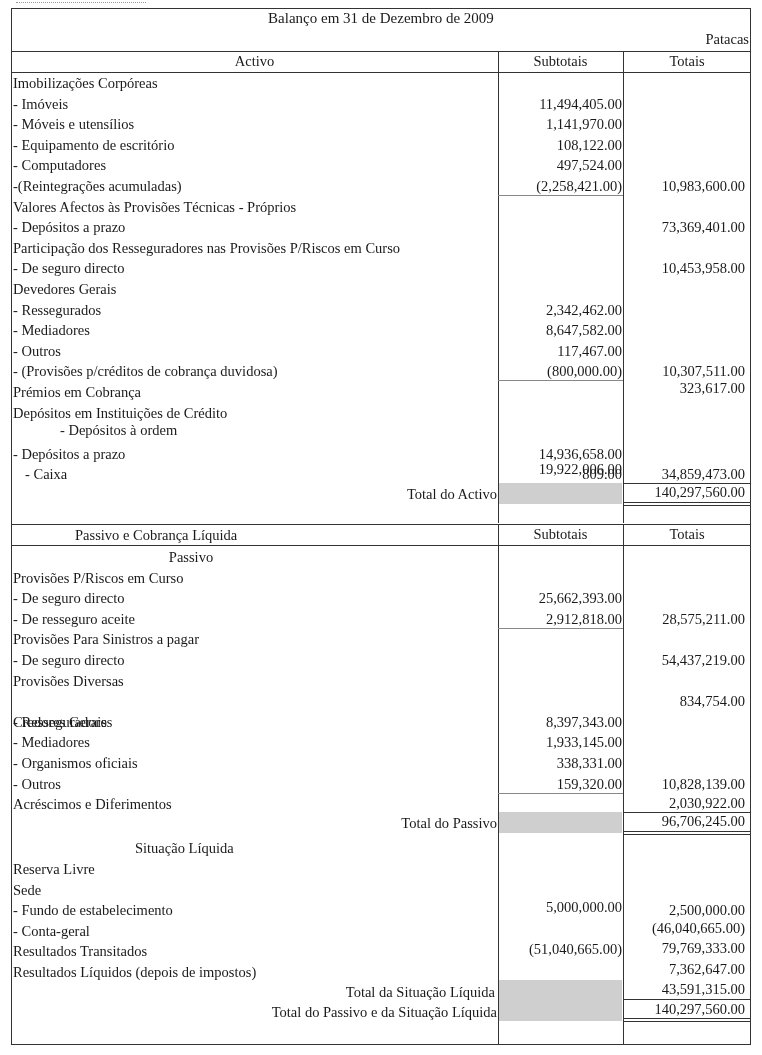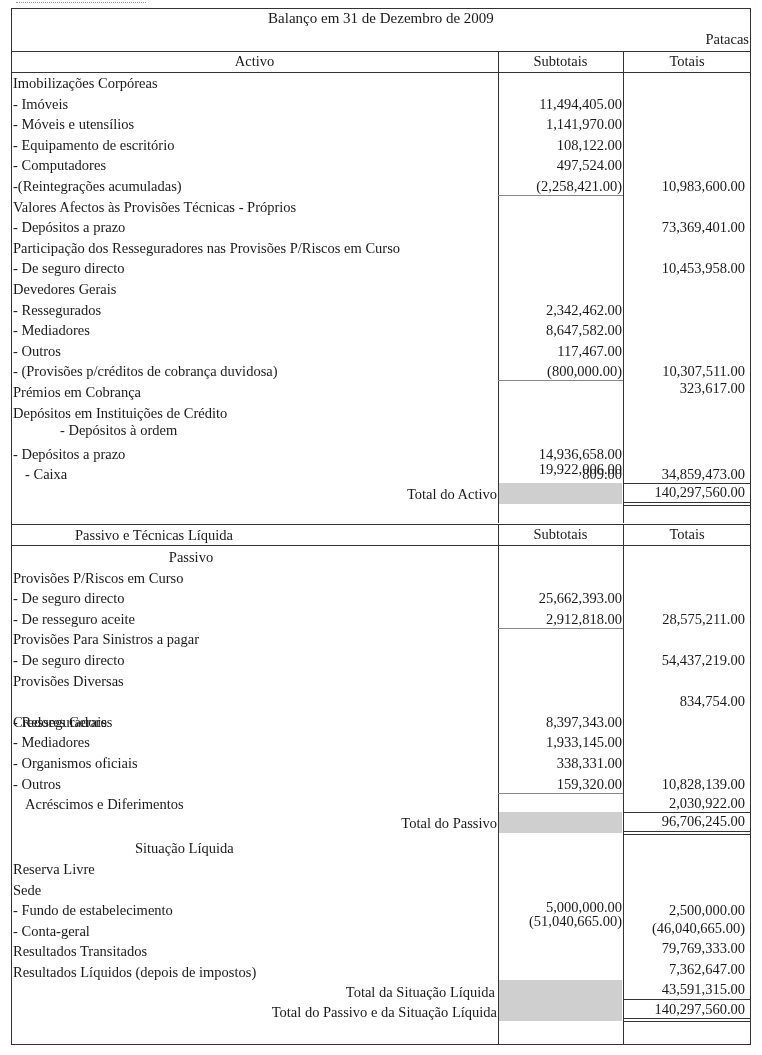--- a/index.html
+++ b/index.html
@@ -103,21 +103,21 @@
 </div>
 
 <div class="hline" style="left:623px;width:128px;top:483px;"></div>
 <div class="hatch" style="left:499px;top:483px;width:123px;height:21px;"></div>
 <div class="txt" style="right:265px;top:484px;">Total do Activo</div>
 <div class="txt tot" style="top:482px;">140,297,560.00</div>
 <div class="hline" style="left:623px;width:128px;top:502px;"></div>
 <div class="hline" style="left:623px;width:128px;top:505px;"></div>
 
 <div class="hline" style="left:11px;width:740px;top:524px;"></div>
-<div class="txt" style="left:75px;top:525px;">Passivo e Técnicas Líquida</div>
+<div class="txt" style="left:75px;top:525px;">Passivo e Cobrança Líquida</div>
 <div class="txt center" style="left:498px;width:125px;top:524px;">Subtotais</div>
 <div class="txt center" style="left:623px;width:128px;top:524px;">Totais</div>
 <div class="hline" style="left:11px;width:740px;top:545px;"></div>
 
 <div class="vline" style="left:498px;top:524px;height:521px;"></div>
 <div class="vline" style="left:623px;top:524px;height:521px;"></div>
 
 <div class="txt center" style="left:11px;width:360px;top:547px;">Passivo</div>
 
 <div>
@@ -148,21 +148,21 @@
   <div class="txt sub" style="top:732.4px;text-align:center;">1,933,145.00</div>
 
   <div class="txt ind" style="top:753px;"> - Organismos oficiais</div>
   <div class="txt sub" style="top:753px;">338,331.00</div>
 
   <div class="txt ind" style="top:773.6px;"> - Outros</div>
   <div class="txt sub" style="top:773.6px;">159,320.00</div>
   <div class="txt tot" style="top:773.6px;">10,828,139.00</div>
   <div class="hline light" style="left:498px;width:125px;top:793px;"></div>
 
-  <div class="txt lbl" style="top:794.2px;margin-left:12px;">Acréscimos e Diferimentos</div>
+  <div class="txt lbl" style="top:794.2px;">Acréscimos e Diferimentos</div>
   <div class="txt tot" style="top:793px;">2,030,922.00</div>
 </div>
 
 <div class="hline" style="left:623px;width:128px;top:812px;"></div>
 <div class="hatch" style="left:499px;top:812px;width:123px;height:21px;"></div>
 <div class="txt" style="right:265px;top:813px;">Total do Passivo</div>
 <div class="txt tot" style="top:811px;">96,706,245.00</div>
 <div class="hline" style="left:623px;width:128px;top:831px;"></div>
 <div class="hline" style="left:623px;width:128px;top:834px;"></div>
 
@@ -171,21 +171,21 @@
 <div>
   <div class="txt lbl" style="top:859px;">Reserva Livre</div>
   <div class="txt tot" style="top:856px;margin-top:44px;">2,500,000.00</div>
 
   <div class="txt lbl" style="top:879.6px;">Sede</div>
 
   <div class="txt ind" style="top:900.2px;"> - Fundo de estabelecimento</div>
   <div class="txt sub" style="top:897px;">5,000,000.00</div>
 
   <div class="txt ind" style="top:920.8px;"> - Conta-geral</div>
-  <div class="txt sub" style="top:911px;">(51,040,665.00)</div>
+  <div class="txt sub" style="top:939px;">(51,040,665.00)</div>
   <div class="txt tot" style="top:917.6px;">(46,040,665.00)</div>
 
   <div class="txt lbl" style="top:941.4px;">Resultados Transitados</div>
   <div class="txt tot" style="top:938.2px;">79,769,333.00</div>
 
   <div class="txt lbl" style="top:962px;">Resultados Líquidos (depois de impostos)</div>
   <div class="txt tot" style="top:958.8px;">7,362,647.00</div>
 </div>
 
 <div class="hatch" style="left:499px;top:980px;width:123px;height:41px;"></div>

